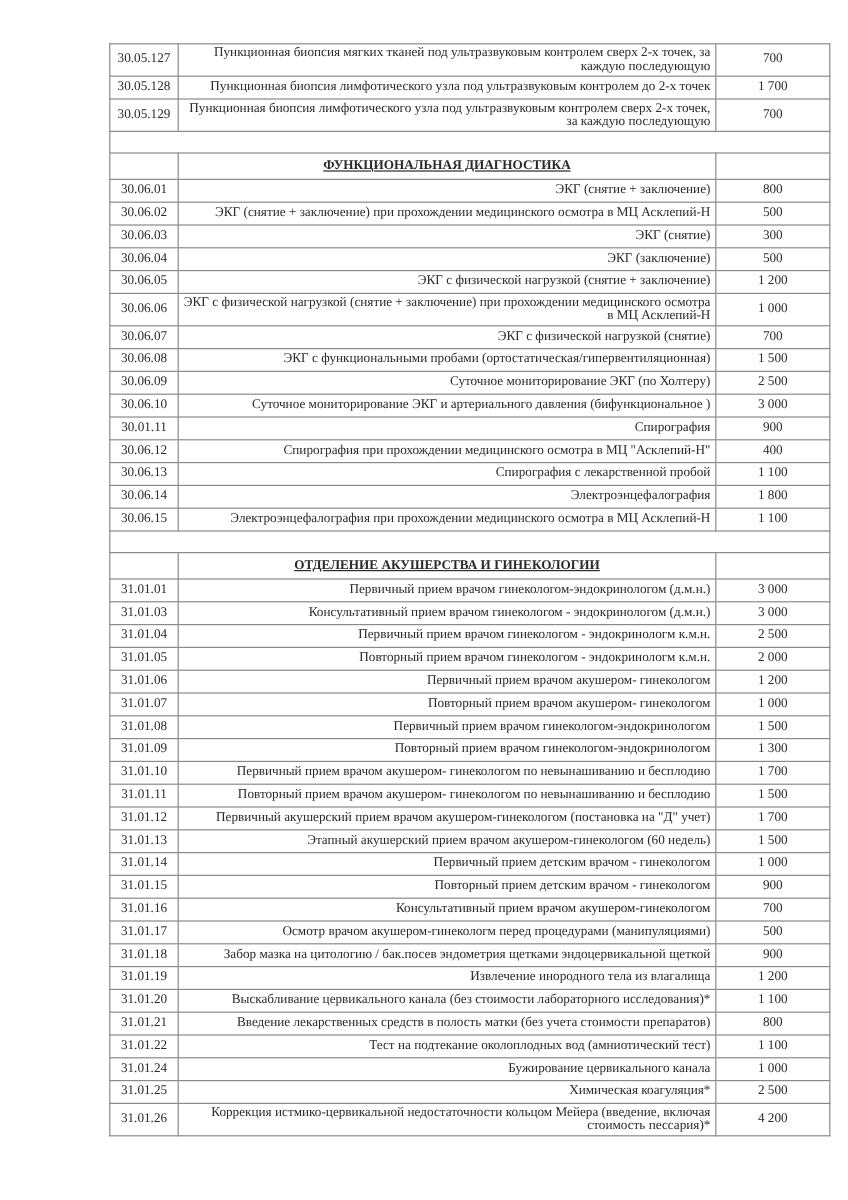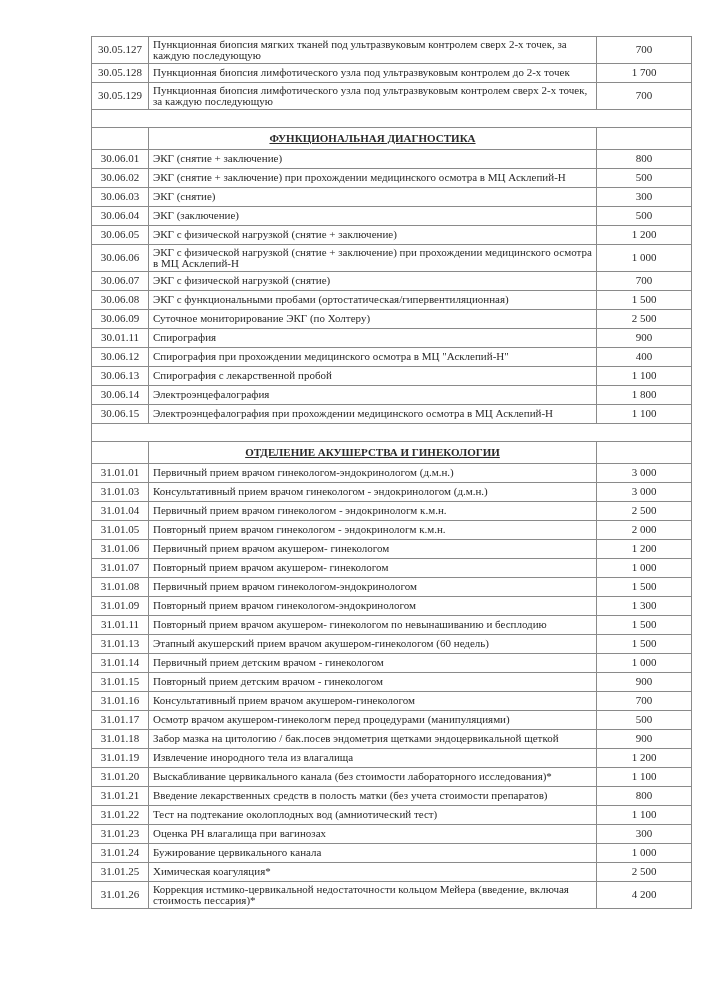--- a/index.html
+++ b/index.html
@@ -5,21 +5,21 @@
   html, body { margin: 0; padding: 0; background: #ffffff; }
   body { width: 707px; height: 1000px; position: relative; overflow: hidden;
          font-family: "Liberation Serif", "DejaVu Serif", serif; color: #2a2a2a; }
   table.price { position: absolute; left: 91px; top: 36px; width: 600px;
                 border-collapse: collapse; table-layout: fixed; font-size: 11px; line-height: 11.5px; }
   table.price td { border: 1px solid #8a8a8a; padding: 0 4px; vertical-align: middle; }
   col.c-code { width: 57px; }
   col.c-name { width: 448px; }
   col.c-price { width: 95px; }
   td.code { text-align: center; vertical-align: bottom; padding-bottom: 2px; padding-left: 2px; padding-right: 2px; }
-  td.name { text-align: left; padding-left: 5px; }
+  td.name { text-align: right; padding-left: 5px; }
   td.price { text-align: center; }
   tr.r1 td { height: 18px; }
   tr.r2 td { height: 26px; }
   tr.blank td { height: 17px; }
   tr.section td { height: 21px; }
   td.section-title { text-align: center; font-weight: bold; text-decoration: underline; vertical-align: bottom; padding-bottom: 1px; font-family: Liberation Serif, serif; }
 </style>
 </head>
 <body>
 
@@ -92,20 +92,25 @@
         <td class="code">30.06.08</td>
         <td class="name">ЭКГ с функциональными пробами (ортостатическая/гипервентиляционная)</td>
         <td class="price">1 500</td>
       </tr>
       <tr class="r1">
         <td class="code">30.06.09</td>
         <td class="name">Суточное мониторирование  ЭКГ (по Холтеру)</td>
         <td class="price">2 500</td>
       </tr>
       <tr class="r1">
+        <td class="code">30.06.10</td>
+        <td class="name">Суточное мониторирование ЭКГ и артериального давления (бифункциональное )</td>
+        <td class="price">3 000</td>
+      </tr>
+      <tr class="r1">
         <td class="code">30.01.11</td>
         <td class="name">Спирография</td>
         <td class="price">900</td>
       </tr>
       <tr class="r1">
         <td class="code">30.06.12</td>
         <td class="name">Спирография при прохождении медицинского осмотра в МЦ "Асклепий-Н"</td>
         <td class="price">400</td>
       </tr>
       <tr class="r1">
@@ -165,23 +170,33 @@
         <td class="code">31.01.08</td>
         <td class="name">Первичный прием врачом гинекологом-эндокринологом</td>
         <td class="price">1 500</td>
       </tr>
       <tr class="r1">
         <td class="code">31.01.09</td>
         <td class="name">Повторный прием врачом гинекологом-эндокринологом</td>
         <td class="price">1 300</td>
       </tr>
       <tr class="r1">
+        <td class="code">31.01.10</td>
+        <td class="name">Первичный  прием врачом акушером- гинекологом по невынашиванию и бесплодию</td>
+        <td class="price">1 700</td>
+      </tr>
+      <tr class="r1">
         <td class="code">31.01.11</td>
         <td class="name">Повторный  прием врачом акушером- гинекологом по невынашиванию и бесплодию</td>
         <td class="price">1 500</td>
+      </tr>
+      <tr class="r1">
+        <td class="code">31.01.12</td>
+        <td class="name">Первичный акушерский прием врачом акушером-гинекологом (постановка на "Д" учет)</td>
+        <td class="price">1 700</td>
       </tr>
       <tr class="r1">
         <td class="code">31.01.13</td>
         <td class="name">Этапный  акушерский прием врачом акушером-гинекологом (60 недель)</td>
         <td class="price">1 500</td>
       </tr>
       <tr class="r1">
         <td class="code">31.01.14</td>
         <td class="name">Первичный прием детским врачом - гинекологом</td>
         <td class="price">1 000</td>
@@ -218,25 +233,20 @@
       </tr>
       <tr class="r1">
         <td class="code">31.01.21</td>
         <td class="name">Введение лекарственных средств в полость матки  (без учета стоимости препаратов)</td>
         <td class="price">800</td>
       </tr>
       <tr class="r1">
         <td class="code">31.01.22</td>
         <td class="name">Тест на подтекание  околоплодных вод (амниотический тест)</td>
         <td class="price">1 100</td>
-      </tr>
-      <tr class="r1">
-        <td class="code">31.01.23</td>
-        <td class="name">Оценка РН влагалища при вагинозах</td>
-        <td class="price">300</td>
       </tr>
       <tr class="r1">
         <td class="code">31.01.24</td>
         <td class="name">Бужирование цервикального канала</td>
         <td class="price">1 000</td>
       </tr>
       <tr class="r1">
         <td class="code">31.01.25</td>
         <td class="name">Химическая  коагуляция*</td>
         <td class="price">2 500</td>

